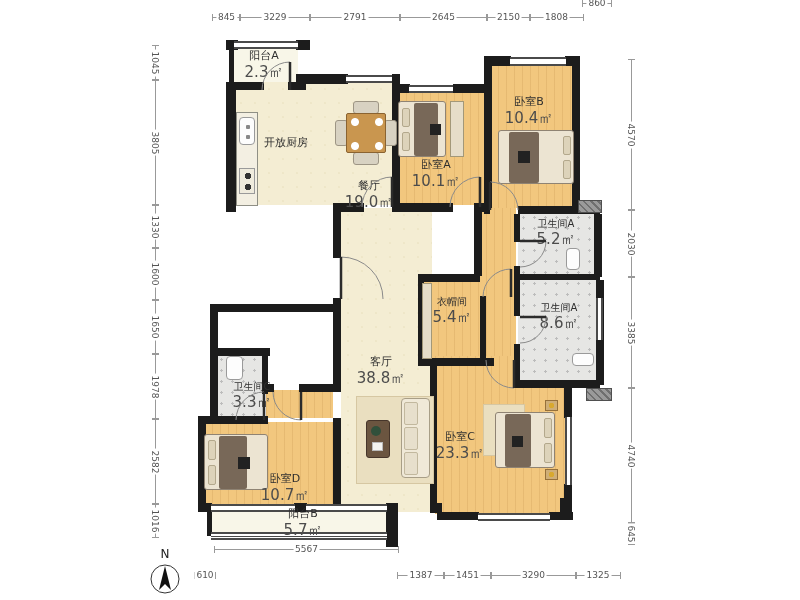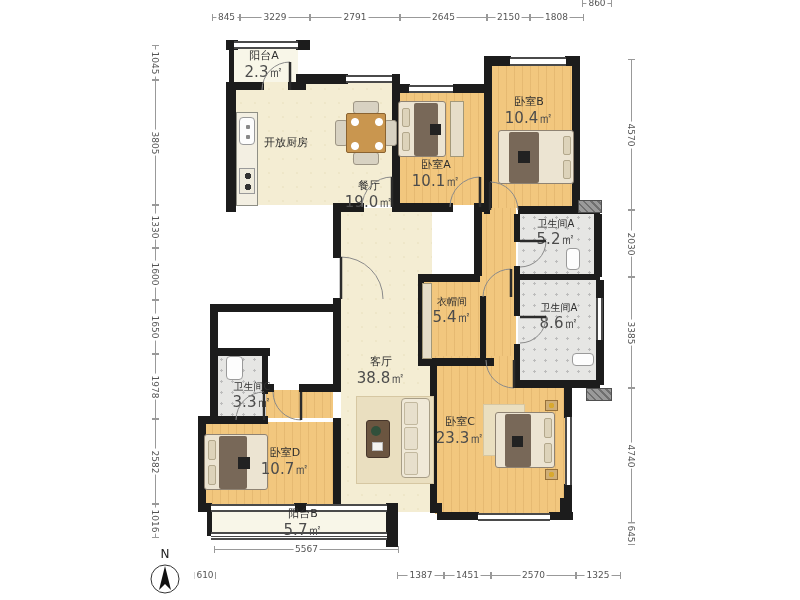--- a/index.html
+++ b/index.html
@@ -230,29 +230,29 @@
     <span class="area">8.6㎡</span>
   </div>
   <div class="room-label" style="left:452px;top:311px;font-size:10px">
     <span>衣帽间</span>
     <span class="area">5.4㎡</span>
   </div>
   <div class="room-label" style="left:381px;top:372px">
     <span>客厅</span>
     <span class="area">38.8㎡</span>
   </div>
-  <div class="room-label" style="left:460px;top:432px">
+  <div class="room-label" style="left:460px;top:447px">
     <span>卧室C</span>
     <span class="area">23.3㎡</span>
   </div>
   <div class="room-label" style="left:252px;top:396px;font-size:10px">
     <span>卫生间C</span>
     <span class="area">3.3㎡</span>
   </div>
-  <div class="room-label" style="left:285px;top:463px">
+  <div class="room-label" style="left:285px;top:489px">
     <span>卧室D</span>
     <span class="area">10.7㎡</span>
   </div>
   <div class="room-label" style="left:303px;top:524px">
     <span>阳台B</span>
     <span class="area">5.7㎡</span>
   </div>
 
   <div class="dim dim-h" style="left:213px;top:17px;width:27px">
       <span class="lbl">845</span>
@@ -323,21 +323,21 @@
   <div class="dim dim-h" style="left:215px;top:549px;width:183px">
       <span class="lbl">5567</span>
     </div>
   <div class="dim dim-h" style="left:398px;top:575px;width:46px">
       <span class="lbl">1387</span>
     </div>
   <div class="dim dim-h" style="left:444px;top:575px;width:47px">
       <span class="lbl">1451</span>
     </div>
   <div class="dim dim-h" style="left:491px;top:575px;width:85px">
-      <span class="lbl">2570</span>
+      <span class="lbl">3290</span>
     </div>
   <div class="dim dim-h" style="left:576px;top:575px;width:44px">
       <span class="lbl">1325</span>
     </div>
 
   <svg class="overlay" width="800" height="600" viewBox="0 0 800 600">
     <g stroke="#8a8a8a" stroke-width="1" fill="none">
       <path d="M341,257 A42,42 0 0 1 383,299"></path>
       <path d="M290,62 A28,28 0 0 0 262,90"></path>
       <path d="M392,177 A30,30 0 0 0 362,207"></path>

